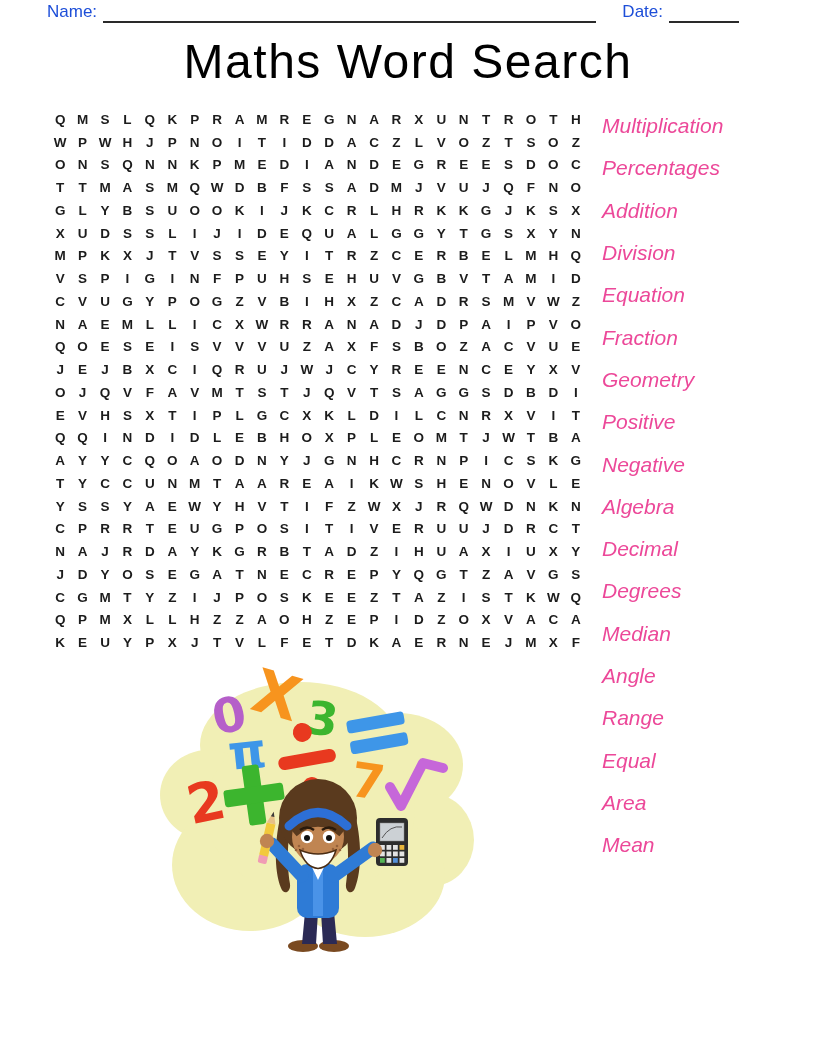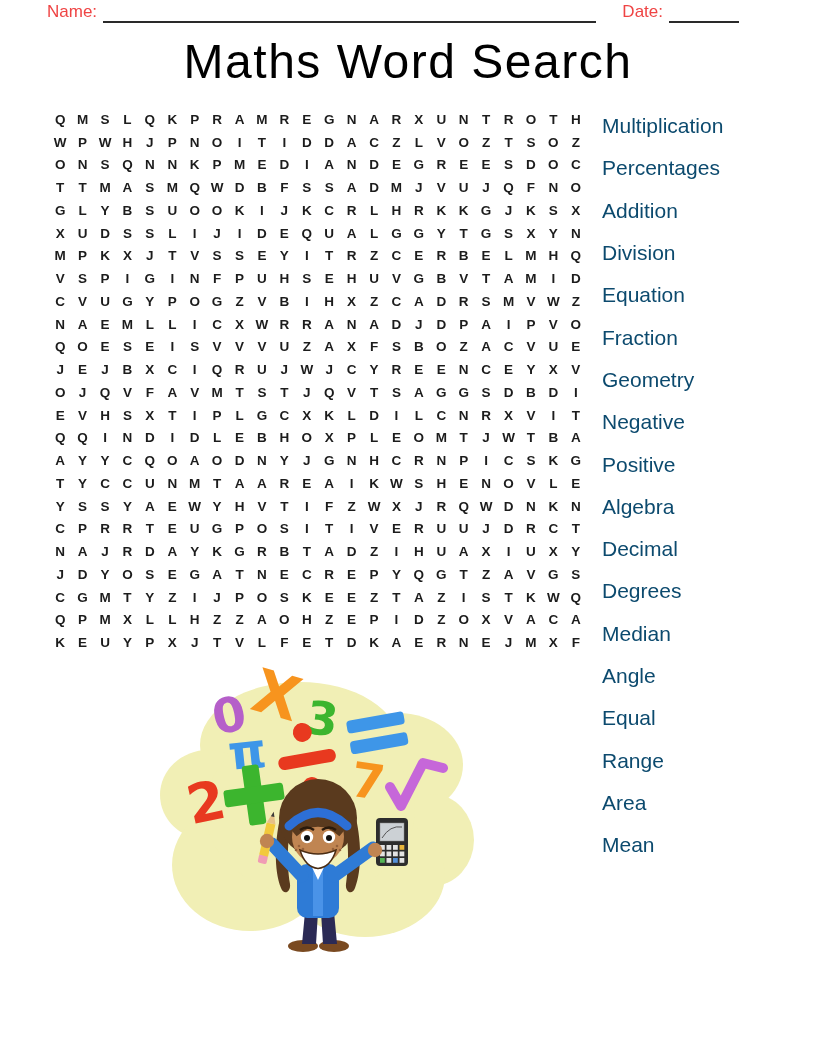--- a/index.html
+++ b/index.html
@@ -1,35 +1,35 @@
 <!DOCTYPE html>
 <html><head>
 <meta charset="utf-8">
 <style>
   html,body{margin:0;padding:0;background:#fff;}
   .sheet{position:relative;width:816px;height:1056px;background:#ffffff;overflow:hidden;
          font-family:"Liberation Sans", sans-serif;color:#111;}
   
   .header-row{position:absolute;left:47px;top:2px;width:692px;display:flex;align-items:flex-end;
-              font-size:17px;font-weight:bold;color:#ef4444;}
+              font-size:17px;font-weight:bold;color:#1d4ed8;}
   .hdr-label{white-space:nowrap;padding-bottom:1px;font-weight:normal;}
   .fill-line{flex:1;border-bottom:2px solid #2a2a2a;height:19px;margin-left:6px;}
   .date-gap{width:26px;}
   .date-line{width:70px;border-bottom:2px solid #2a2a2a;height:19px;margin-left:6px;}
   
   .title{position:absolute;top:34px;left:0;width:100%;margin:0;text-align:center;
          font-size:48px;font-weight:normal;letter-spacing:1.5px;color:#000;}
   
   .grid{position:absolute;left:49px;top:108px;width:538px;height:546px;display:grid;
         grid-template-columns:repeat(24,1fr);grid-template-rows:repeat(24,1fr);}
   .cell{display:flex;align-items:center;justify-content:center;
         font-size:13.5px;font-weight:bold;color:#1c1c1c;}
   
   .word-list{position:absolute;left:602px;top:105px;margin:0;padding:0;list-style:none;}
-  .word-list li{height:42.3px;display:flex;align-items:center;font-size:21px;color:#0c4a6e;}
+  .word-list li{height:42.3px;display:flex;align-items:center;font-size:21px;color:#ec4899;font-style:italic;}
   
   .illus{position:absolute;left:150px;top:660px;width:330px;height:310px;}
   .symtext{font-family:"DejaVu Sans", sans-serif;font-weight:bold;}
 </style>
 </head>
 <body>
 
 <div class="sheet">
 
   <div class="header-row">
@@ -622,29 +622,29 @@
     </div>
 
   <ul class="word-list">
       <li>Multiplication</li>
       <li>Percentages</li>
       <li>Addition</li>
       <li>Division</li>
       <li>Equation</li>
       <li>Fraction</li>
       <li>Geometry</li>
+      <li>Positive</li>
       <li>Negative</li>
-      <li>Positive</li>
       <li>Algebra</li>
       <li>Decimal</li>
       <li>Degrees</li>
       <li>Median</li>
       <li>Angle</li>
+      <li>Range</li>
       <li>Equal</li>
-      <li>Range</li>
       <li>Area</li>
       <li>Mean</li>
     </ul>
 
   <svg class="illus" viewBox="0 0 330 310" xmlns="http://www.w3.org/2000/svg">
 
     <g fill="#f1efb5">
       <ellipse cx="150" cy="85" rx="100" ry="63"></ellipse>
       <ellipse cx="58" cy="135" rx="48" ry="45"></ellipse>
       <ellipse cx="248" cy="105" rx="65" ry="52"></ellipse>

